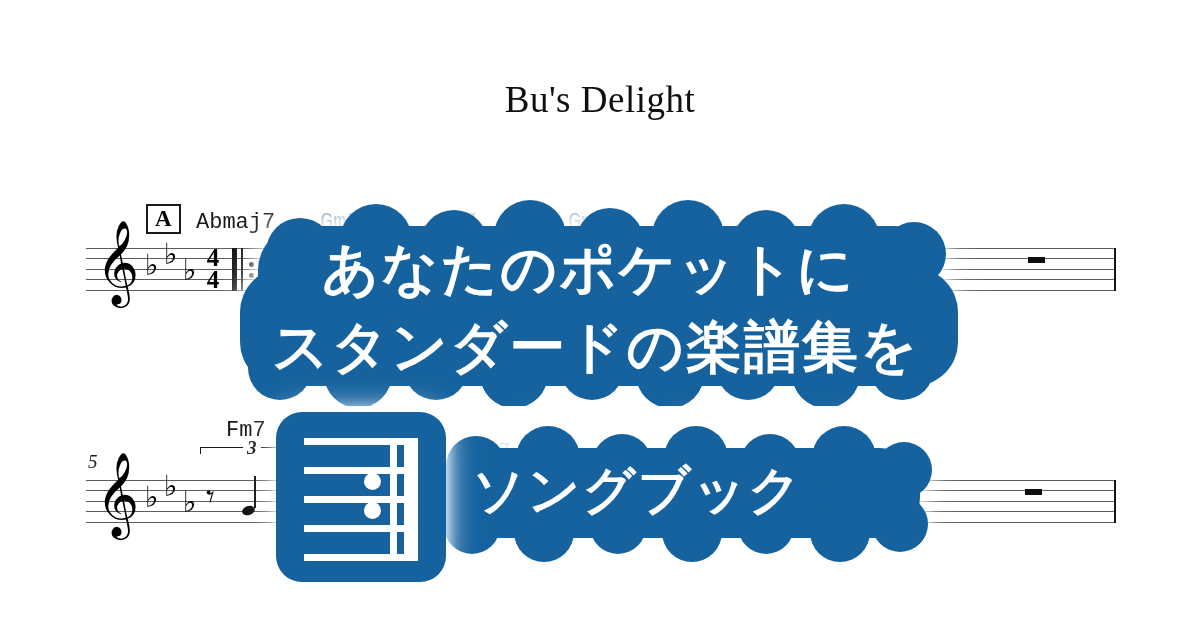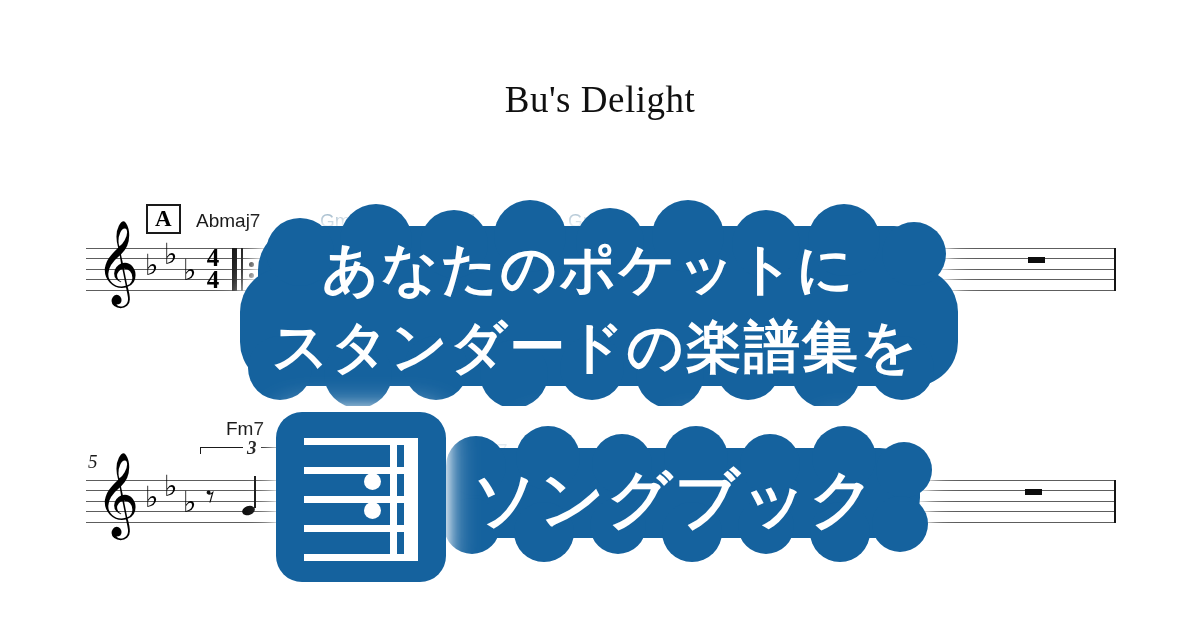--- a/index.html
+++ b/index.html
@@ -95,22 +95,22 @@
     position: absolute;
     width: 5px;
     height: 5px;
     border-radius: 50%;
     background: #151515;
   }
 
   
   .chord {
     position: absolute;
-    font-family: Liberation Sans, sans-serif;
-    font-size: 19px;
+    font-family: Liberation Mono, monospace;
+    font-size: 22px;
     color: #1a1a1a;
     white-space: nowrap;
   }
   .chord.faint   { color: #16537f; opacity: .55; }
   .chord.faint2  { color: #1d5f8c; opacity: .40; }
 
   
   .rehearsal {
     position: absolute;
     border: 2px solid #1a1a1a;
@@ -390,16 +390,16 @@
         <div class="logo-staff-line" style="left:28px; top:84px;  width:114px;"></div>
         <div class="logo-staff-line" style="left:28px; top:113px; width:114px;"></div>
         <div class="logo-staff-line" style="left:28px; top:142px; width:114px;"></div>
         <div class="logo-bar-thin" style="left:114px; top:26px; height:123px;"></div>
         <div class="logo-bar-thick" style="left:128px; top:26px; height:123px;"></div>
         <div class="logo-dot" style="left:88px; top:61px;"></div>
         <div class="logo-dot" style="left:88px; top:90px;"></div>
       </div>
     </div>
 
-    <div class="overlay-text" style="left:472px; top:456px; font-size:64px;">ソングブック</div>
+    <div class="overlay-text" style="left:472px; top:456px; font-size:52px;">ソングブック</div>
   </div>
 
 </div>
 
 </body></html>

